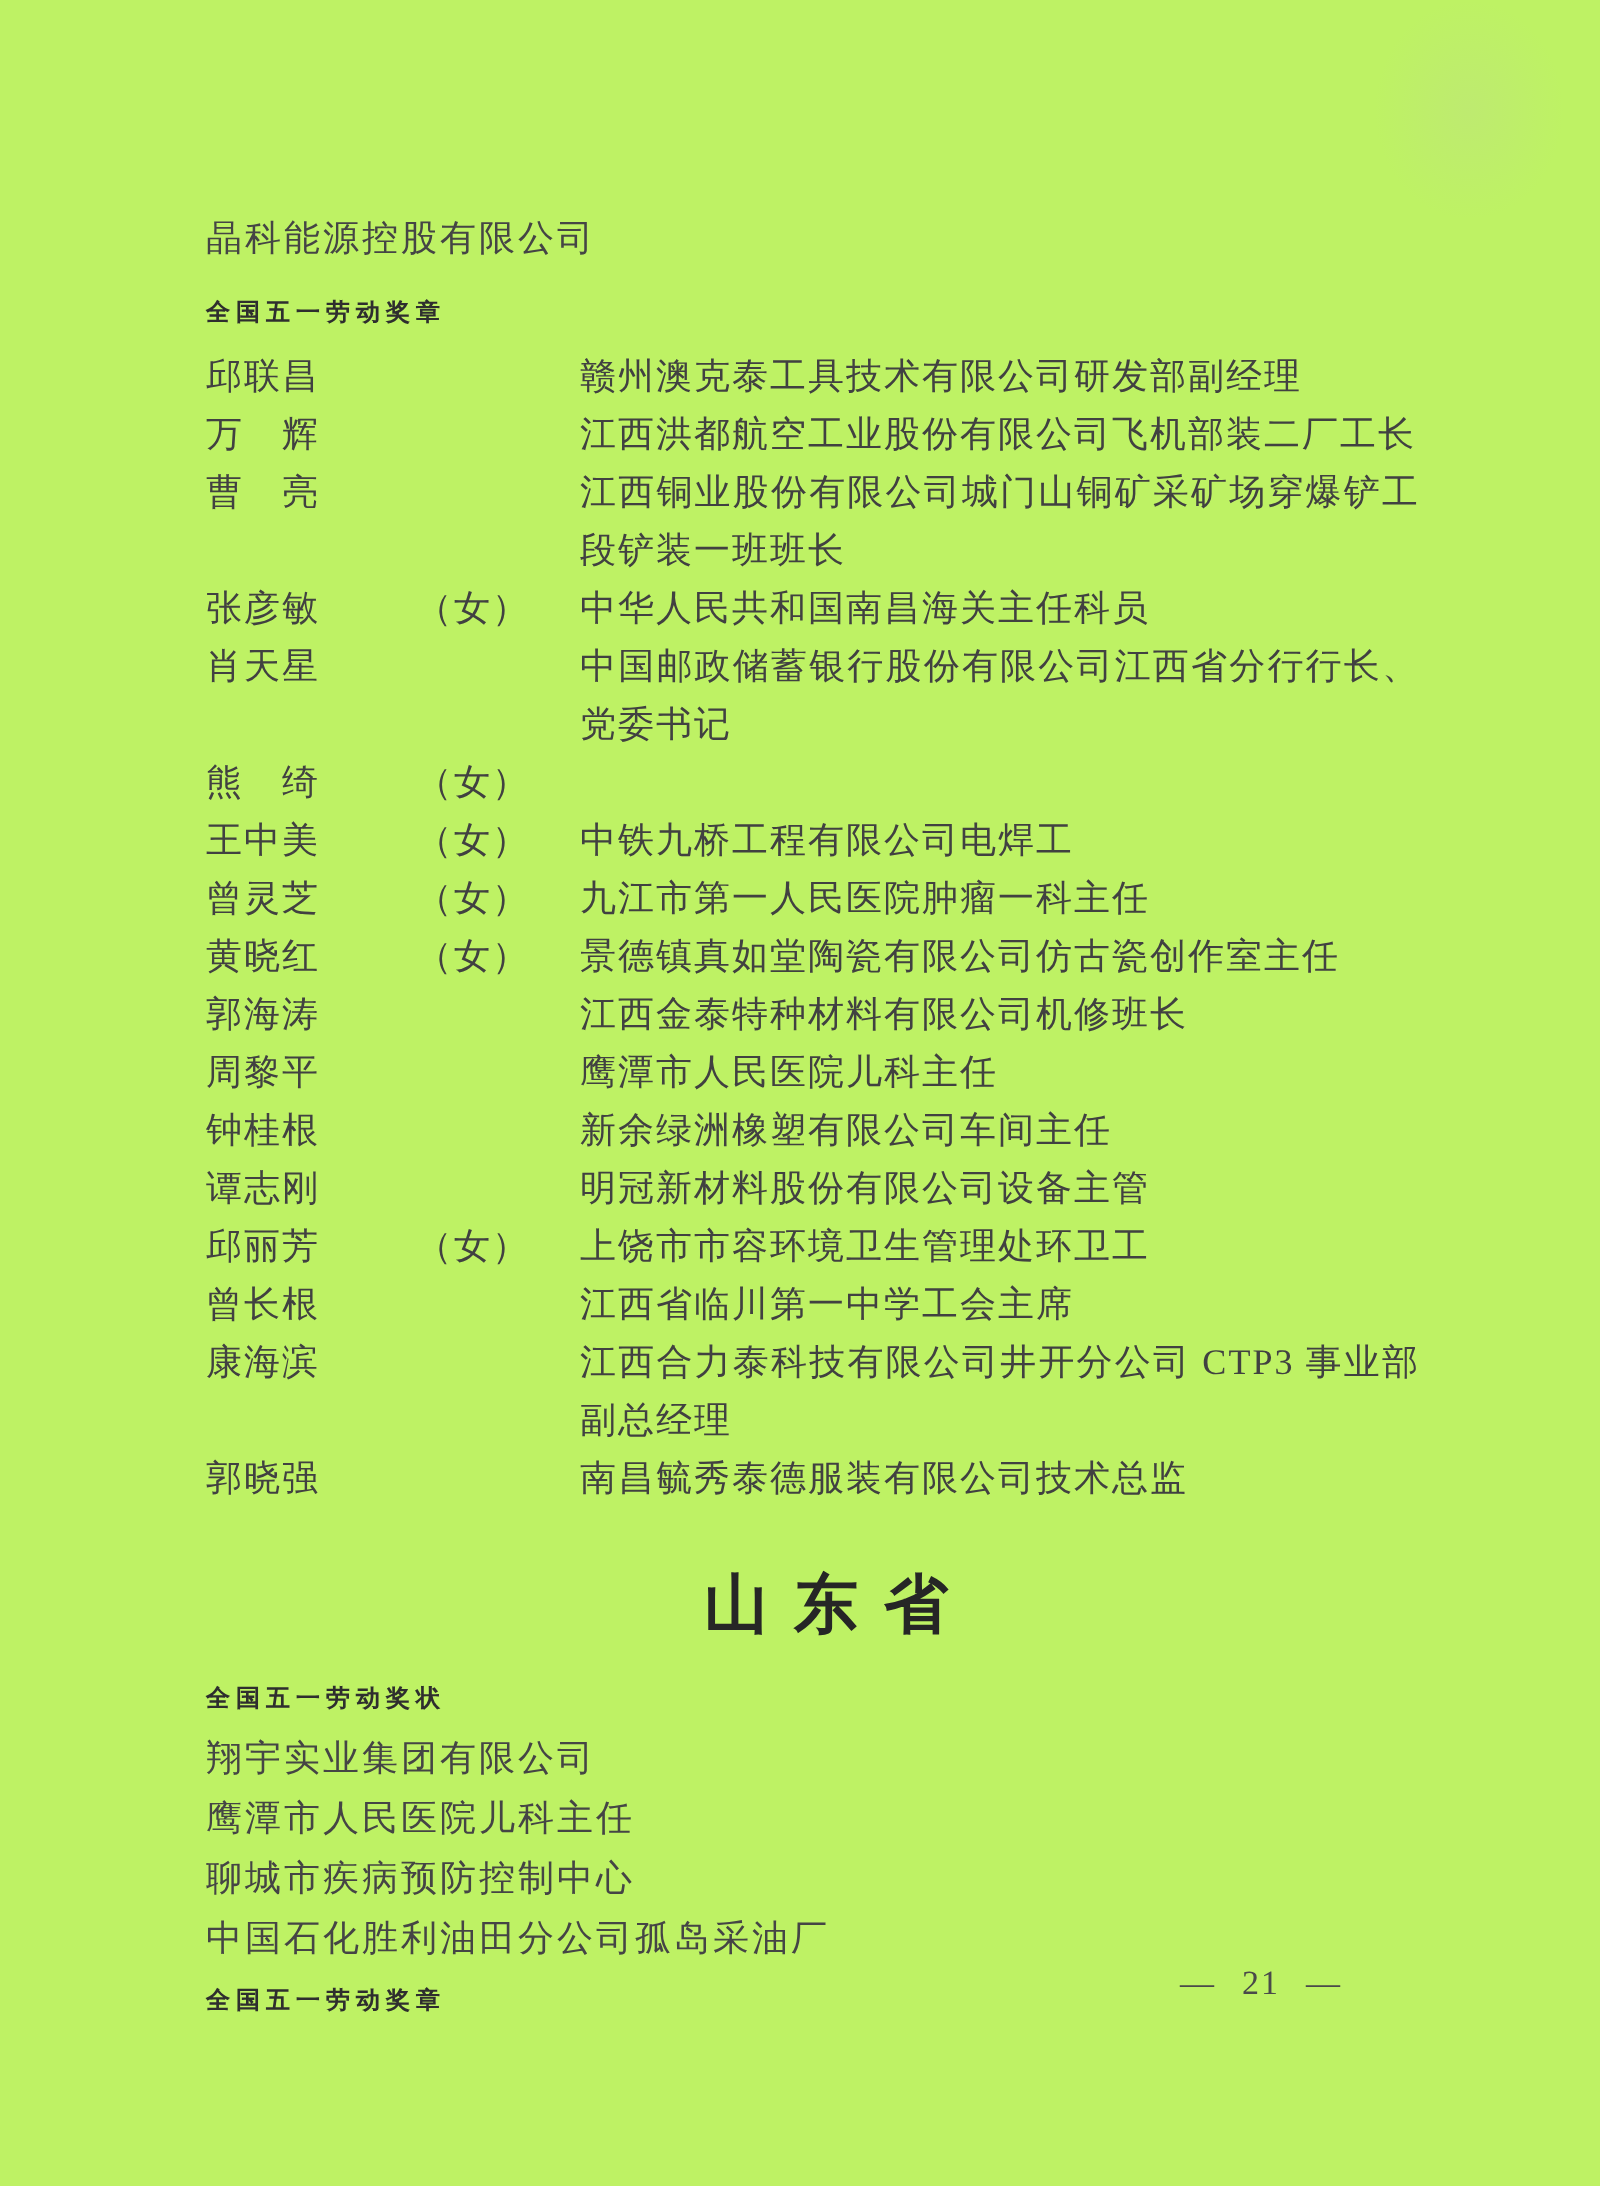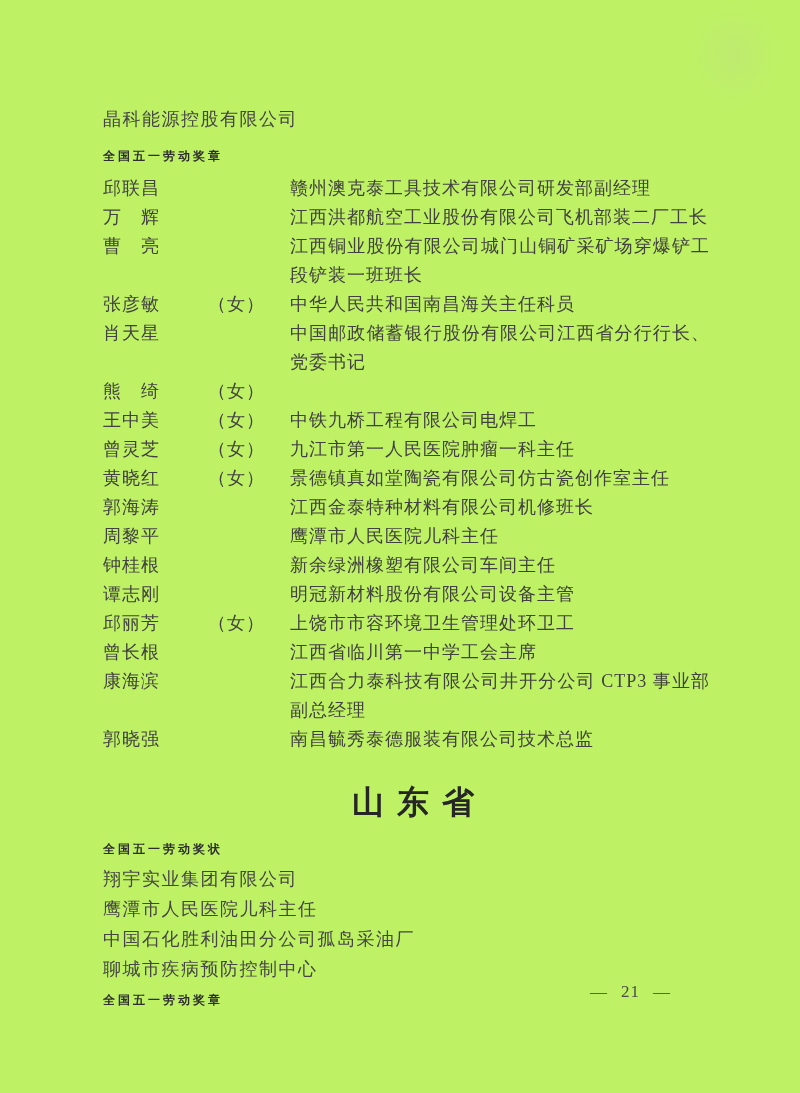--- a/index.html
+++ b/index.html
@@ -182,22 +182,22 @@
       </div>
     </div>
 
     <div class="province-heading">山东省</div>
 
     <div class="award-heading tight">全国五一劳动奖状</div>
 
     <div class="org-list">
       <div class="org-line">翔宇实业集团有限公司</div>
       <div class="org-line">鹰潭市人民医院儿科主任</div>
+      <div class="org-line">聊城市疾病预防控制中心</div>
       <div class="org-line">中国石化胜利油田分公司孤岛采油厂</div>
-      <div class="org-line">聊城市疾病预防控制中心</div>
     </div>
 
     <div class="award-heading last">全国五一劳动奖章</div>
 
   </div>
 
   <div class="page-number">
     <span>—</span>
     <span>21</span>
     <span>—</span>

